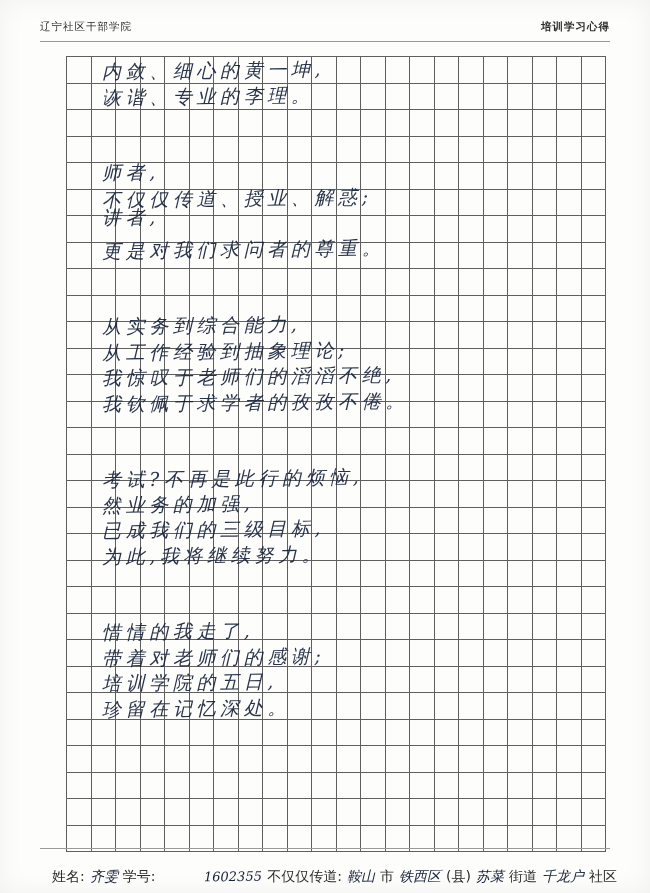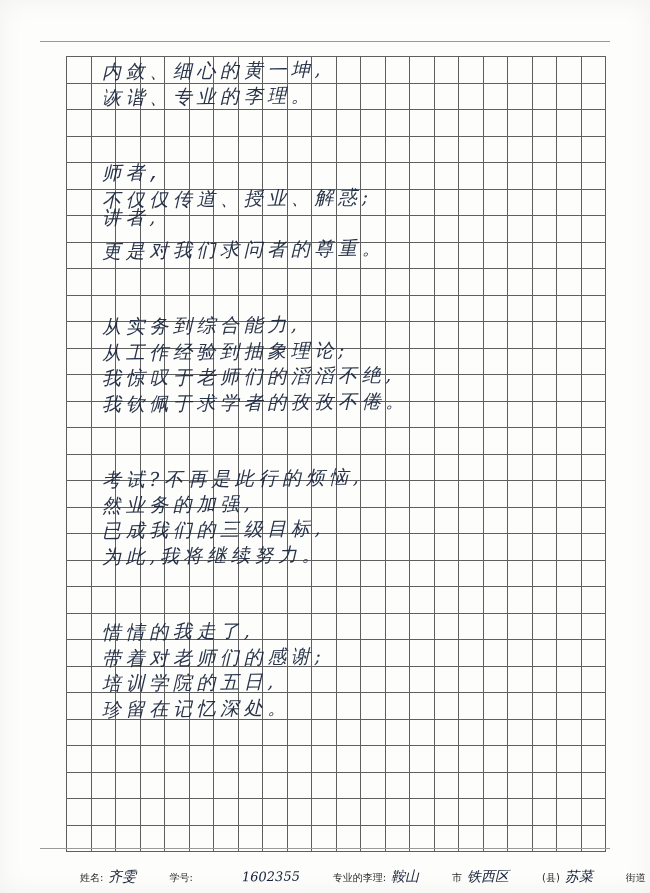--- a/index.html
+++ b/index.html
@@ -119,24 +119,23 @@
     left: 52px;
     right: 40px;
     height: 26px;
     display: flex;
     align-items: baseline;
     font-size: 10px;
     color: #2b2b2b;
     gap: 2px;
   }
   .footer .lbl {
-    font-size: 10px;
+    font-size: 14px;
     color: #2b2b2b;
     white-space: nowrap;
-    margin-left: 28px;
   }
   .footer .val {
     font-family: "DejaVu Serif", serif;
     font-style: italic;
     font-size: 14px;
     color: #16213a;
     white-space: nowrap;
     padding: 15px 3px;
     border-bottom: 5px solid #0f766e;
     transform: rotate(-0.6deg);
@@ -146,20 +145,24 @@
     font-size: 13px;
     margin-left: 44px;
   }
 </style>
 </head>
 <body>
 
 <div class="page">
   <div class="paper-edge"></div>
 
+  <div class="header">
+    <div class="org">辽宁社区干部学院</div>
+    <div class="doc-type">培训学习心得</div>
+  </div>
   <div class="header-rule"></div>
 
   <div class="grid-wrap">
     <table class="grid" id="grid-table">
         <tbody>
           <tr>
             <td></td>
             <td></td>
             <td></td>
             <td></td>
@@ -878,21 +881,21 @@
             <td></td>
             <td></td>
           </tr>
         </tbody>
       </table>
   </div>
 
   <div class="hand-layer" id="hand-layer">
       <div class="hand-line" style="top: 2px;">内敛、细心的黄一坤,</div>
       <div class="hand-line" style="top: 27.5px;">诙谐、专业的李理。</div>
-      <div class="hand-line" style="top: 104px; font-family: Liberation Mono, monospace;">师者,</div>
+      <div class="hand-line" style="top: 104px;">师者,</div>
       <div class="hand-line" style="top: 129.5px;">不仅仅传道、授业、解惑;</div>
       <div class="hand-line" style="top: 149px;">讲者,</div>
       <div class="hand-line" style="top: 180.5px;">更是对我们求问者的尊重。</div>
       <div class="hand-line" style="top: 257px;">从实务到综合能力,</div>
       <div class="hand-line" style="top: 282.5px;">从工作经验到抽象理论;</div>
       <div class="hand-line" style="top: 308px;">我惊叹于老师们的滔滔不绝,</div>
       <div class="hand-line" style="top: 333.5px;">我钦佩于求学者的孜孜不倦。</div>
       <div class="hand-line" style="top: 410px;">考试?不再是此行的烦恼,</div>
       <div class="hand-line" style="top: 435.5px;">然业务的加强,</div>
       <div class="hand-line" style="top: 461px;">已成我们的三级目标,</div>
@@ -902,21 +905,21 @@
       <div class="hand-line" style="top: 614px;">培训学院的五日,</div>
       <div class="hand-line" style="top: 639.5px;">珍留在记忆深处。</div>
     </div>
 
   <div class="footer-rule"></div>
   <div class="footer">
     <span class="lbl">姓名:</span>
     <span class="val">齐雯</span>
     <span class="lbl">学号:</span>
     <span class="val num">1602355</span>
-    <span class="lbl">专业的李理:</span>
+    <span class="lbl">不仅仅传道:</span>
     <span class="val">鞍山</span>
     <span class="lbl">市</span>
     <span class="val">铁西区</span>
     <span class="lbl">(县)</span>
     <span class="val">苏菜</span>
     <span class="lbl">街道</span>
     <span class="val">千龙户</span>
     <span class="lbl">社区</span>
   </div>
 </div>

